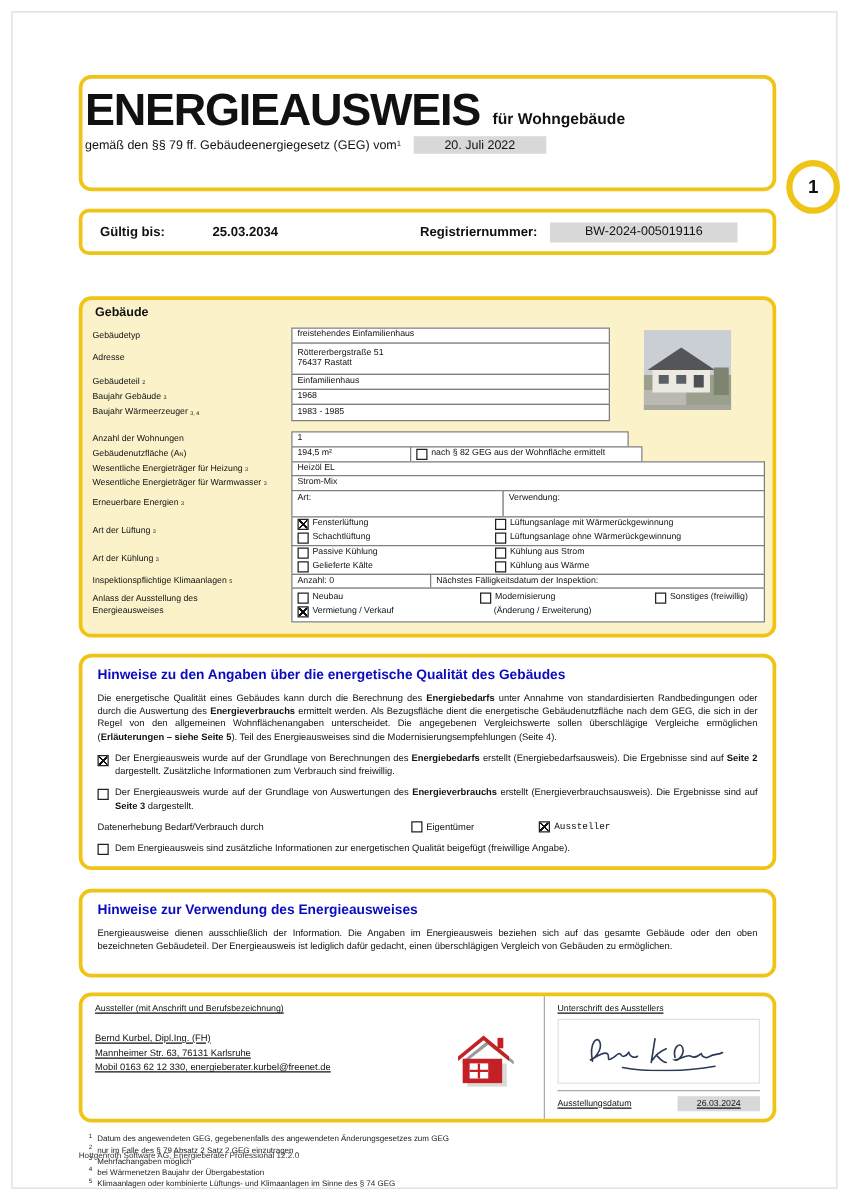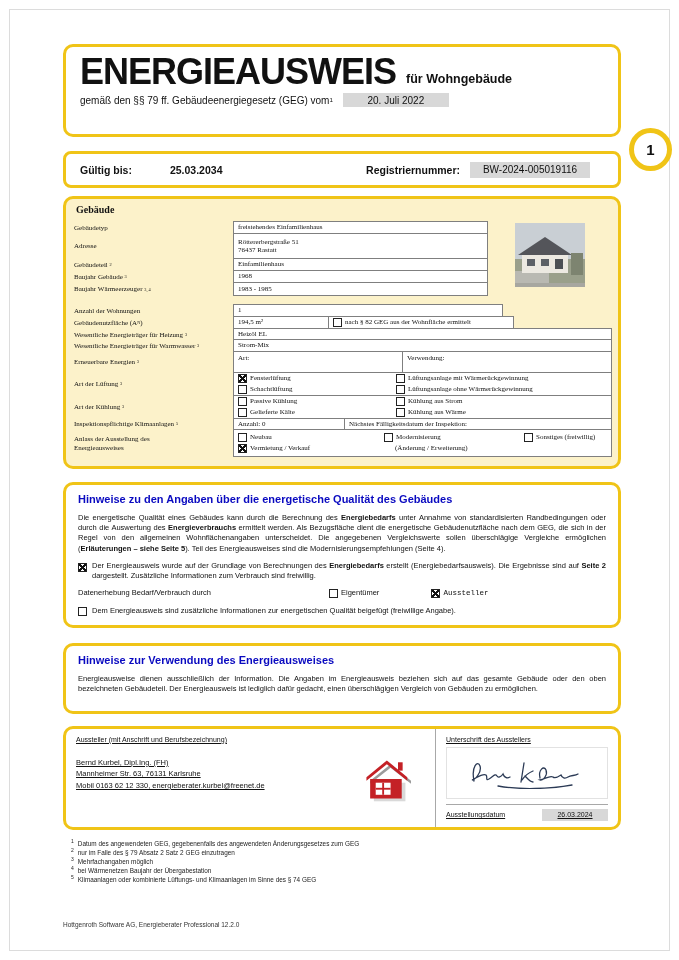--- a/index.html
+++ b/index.html
@@ -6,37 +6,37 @@
   body{width:679px;height:960px;background:#fff;font-family:"Liberation Sans",sans-serif;color:#111;position:relative;overflow:hidden;}
   .frame{position:absolute;inset:9px;border:1px solid #dcdcdc;pointer-events:none;}
   .content{position:absolute;left:63px;top:44px;width:558px;}
   .box{border:3px solid #F0C417;border-radius:10px;background:#fff;}
   .grey-box{background:#D8D8D8;display:inline-block;text-align:center;}
   sup{font-size:62%;line-height:0;}
   sub{font-size:62%;line-height:0;}
   b{font-weight:bold;}
 
   
-  .hdr{height:74px;padding:7px 14px 6px;}
+  .hdr{height:74px;padding:7px 2px 6px;margin-top:16px;}
   .hdr-title-row{display:flex;align-items:flex-end;gap:10px;}
   .hdr-title{font-size:36px;font-weight:bold;letter-spacing:-1px;line-height:1;}
   .hdr-sub{font-size:12.5px;font-weight:bold;padding-bottom:4px;}
   .hdr-law{font-size:10px;margin-top:3px;display:flex;align-items:center;}
   .law-date{width:106px;font-size:10px;padding:1.5px 0;margin-left:10px;}
 
   
   .validity{margin-top:14px;height:31px;border-radius:8px;display:flex;align-items:center;padding:0 14px;}
   .v-label{font-size:10.5px;font-weight:bold;}
   .v-date{margin-left:38px;}
   .v-reg{margin-left:auto;margin-right:10px;font-weight:bold;font-size:10.5px;}
-  .reg-num{width:120px;font-size:10px;padding:2.5px 0;margin-right:14px;}
+  .reg-num{width:150px;font-size:10px;padding:2.5px 0;margin-right:14px;}
   .page-circle{position:absolute;left:629px;top:128px;width:33px;height:33px;border:5px solid #F0C417;border-radius:50%;background:#fff;display:flex;align-items:center;justify-content:center;font-weight:bold;font-size:15px;}
 
   
-  .bld{margin-top:8px;background:#FCF2CA;overflow:hidden;padding-bottom:9px;font-family:Liberation Serif, serif;}
+  .bld{margin-top:33px;background:#FCF2CA;overflow:hidden;padding-bottom:9px;}
   .bld-title{font-size:10px;font-weight:bold;padding:5px 10px 4px;}
   .btable{padding:2px 6px 0 6px;font-size:7px;}
   .bld-top{display:flex;}
   .bld-topleft{width:416px;flex:none;}
   .trow{display:flex;align-items:stretch;margin-top:-1px;}
   .trow.first{margin-top:0;}
   .lcell{width:156px;flex:none;display:flex;align-items:center;padding:1px 3px 0 2px;line-height:1.2;}
   .vcell{background:#fff;border:1px solid #7f7f7f;display:flex;align-items:center;padding:1px 4px;line-height:1.2;}
   .vcell + .vcell{margin-left:-1px;}
   .w260{width:260px;}
@@ -292,20 +292,24 @@
   <div class="box sec">
     <div class="sec-title">Hinweise zu den Angaben über die energetische Qualität des Gebäudes</div>
     <div class="qbody">
       <p class="qp"><span>Die energetische Qualität eines Gebäudes kann durch die Berechnung des </span><b>Energiebedarfs</b><span> unter Annahme von standardisierten Randbedingungen oder durch die Auswertung des </span><b>Energieverbrauchs</b><span> ermittelt werden. Als Bezugsfläche dient die energetische Gebäudenutzfläche nach dem GEG, die sich in der Regel von den allgemeinen Wohnflächenangaben unterscheidet. Die angegebenen Vergleichswerte sollen überschlägige Vergleiche ermöglichen (</span><b>Erläuterungen – siehe Seite 5</b><span>). Teil des Energieausweises sind die Modernisierungsempfehlungen (Seite 4).</span></p>
 
       <div class="qrow">
         <span class="cb checked"></span>
         <span class="txt"><span>Der Energieausweis wurde auf der Grundlage von Berechnungen des </span><b>Energiebedarfs</b><span> erstellt (Energiebedarfsausweis). Die Ergebnisse sind auf </span><b>Seite 2</b><span> dargestellt. Zusätzliche Informationen zum Verbrauch sind freiwillig.</span></span>
       </div>
 
+      <div class="qrow">
+        <span class="cb"></span>
+        <span class="txt"><span>Der Energieausweis wurde auf der Grundlage von Auswertungen des </span><b>Energieverbrauchs</b><span> erstellt (Energieverbrauchsausweis). Die Ergebnisse sind auf </span><b>Seite 3</b><span> dargestellt.</span></span>
+      </div>
 
       <div class="qcollect">
         <span>Datenerhebung Bedarf/Verbrauch durch</span>
         <span class="opt ml120">
           <span class="cb"></span>
           <span>Eigentümer</span>
         </span>
         <span class="opt ml52">
           <span class="cb checked"></span>
           <span>Aussteller</span>

